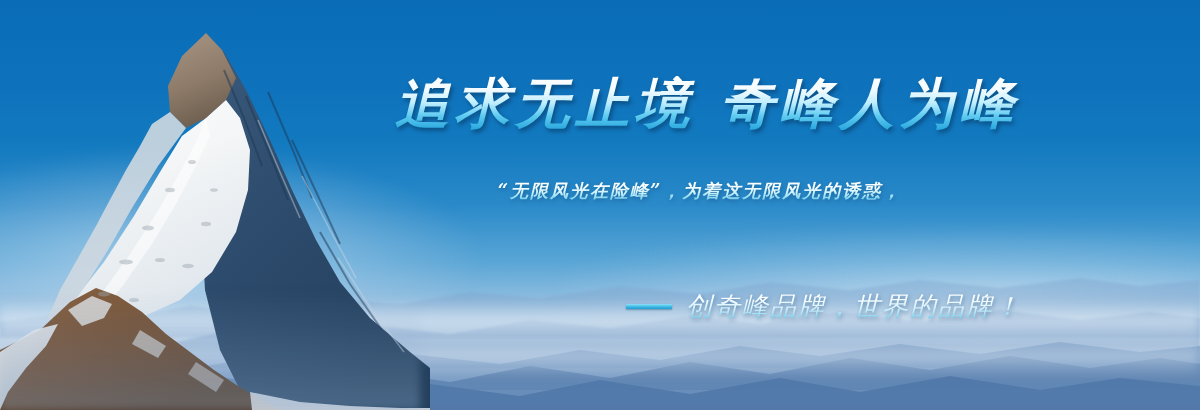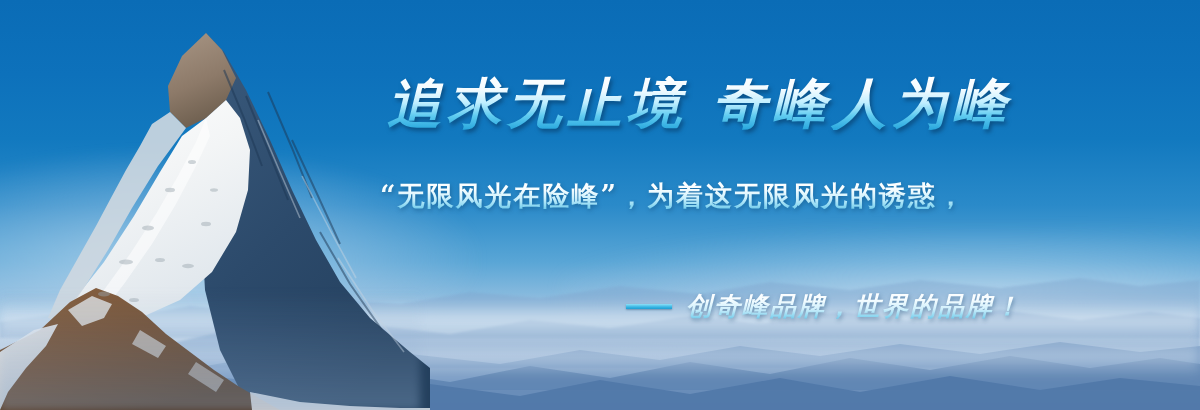--- a/index.html
+++ b/index.html
@@ -130,21 +130,21 @@
     top: 0;
     width: 660px;
     height: 410px;
   }
 
   .headline {
     position: absolute;
     top: 76px;
     left: 0;
     width: 640px;
-    text-align: center;
+    text-align: right;
     font-family: "DejaVu Serif", "Liberation Serif", serif;
     font-size: 54px;
     font-weight: bold;
     font-style: italic;
     letter-spacing: 6px;
     line-height: 1;
     white-space: nowrap;
     background: linear-gradient(to bottom,
         #ffffff 0%,
         #f2fbff 26%,
@@ -155,24 +155,25 @@
     background-clip: text;
     color: transparent;
     -webkit-text-fill-color: transparent;
     filter: drop-shadow(2px 3px 2px rgba(6,48,86,0.55));
   }
 
   .sub-line {
     position: absolute;
     left: 0;
     width: 640px;
-    text-align: left;
+    text-align: center;
     font-family: "DejaVu Serif", "Liberation Serif", serif;
-    font-size: 27px;
+    font-size: 18px;
     font-weight: bold;
+    font-style: italic;
     letter-spacing: 2px;
     line-height: 1.2;
     white-space: nowrap;
     background: linear-gradient(to bottom,
         #ffffff 0%,
         #f6fdff 30%,
         #cdf1fd 56%,
         #8fd9f2 80%,
         #56bde6 100%);
     -webkit-background-clip: text;
@@ -200,21 +201,21 @@
     display: block;
     width: 46px;
     height: 5px;
     background: linear-gradient(to bottom, #8fe0f7 0%, #38b6e4 60%, #1f9ed2 100%);
     box-shadow: 0 1px 2px rgba(18,68,110,0.4);
     flex: none;
   }
   .attrib-text {
     font-family: "DejaVu Serif", "Liberation Serif", serif;
     font-size: 26px;
-    font-weight: bold;
+    font-weight: normal;
     font-style: italic;
     letter-spacing: 2px;
     white-space: nowrap;
     line-height: 1.2;
     background: linear-gradient(to bottom,
         #ffffff 0%,
         #f4fcff 30%,
         #cfeffc 58%,
         #8bd6f0 82%,
         #4fb6e0 100%);

